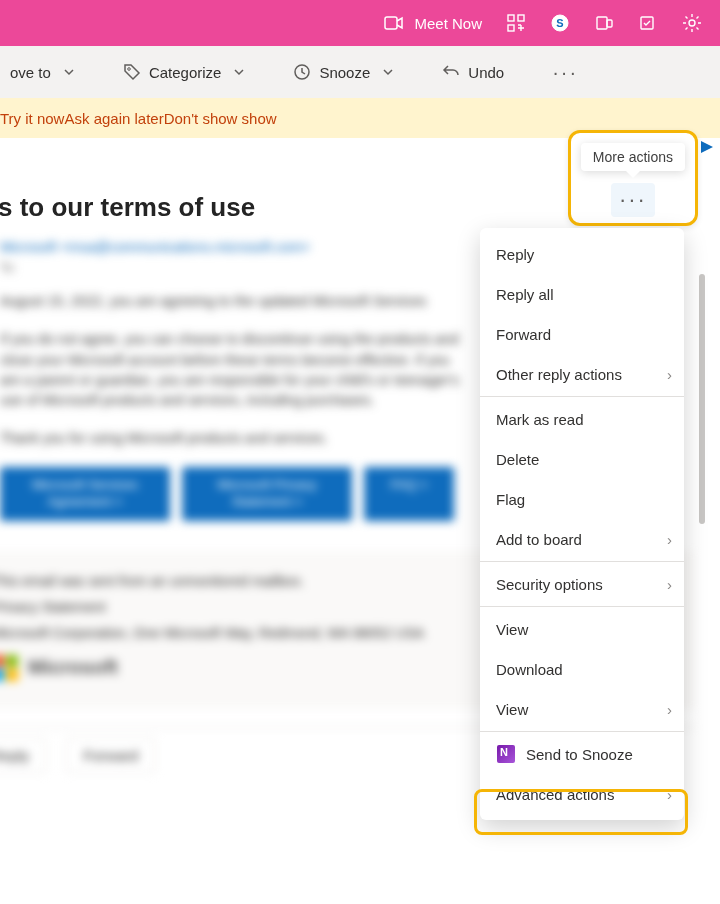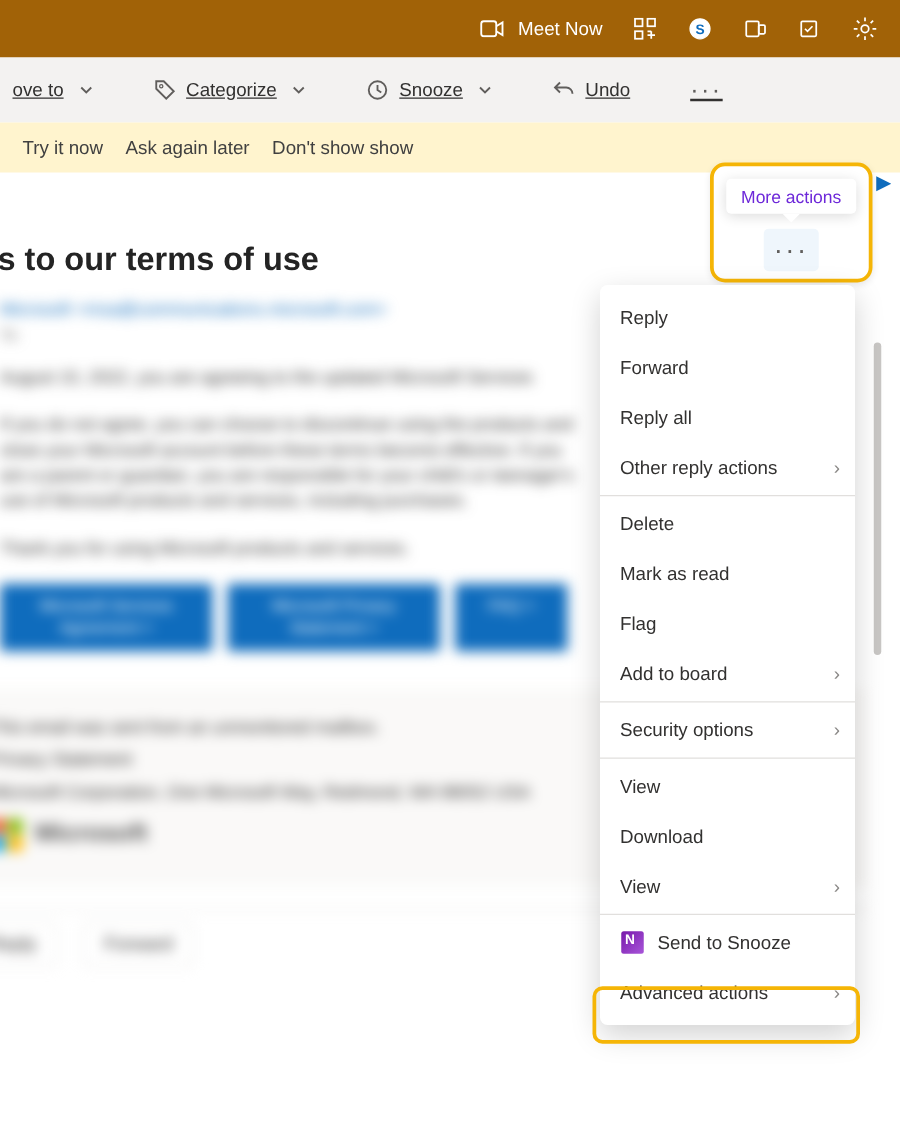--- a/index.html
+++ b/index.html
@@ -1,33 +1,33 @@
 <!DOCTYPE html>
 <html><head>
 <meta charset="utf-8">
 <style>
   * { box-sizing: border-box; font-family: "Segoe UI", -apple-system, sans-serif; }
   body { margin:0; width:720px; height:904px; overflow:hidden; background:#fff; position:relative; }
 
   
-  .topbar { height:46px; background:#a16207; display:flex; align-items:center; justify-content:flex-end; padding-right:18px; gap:24px; color:#fff; }
+  .topbar { height:46px; background:#ec4899; display:flex; align-items:center; justify-content:flex-end; padding-right:18px; gap:24px; color:#fff; }
   .meet-now { display:flex; align-items:center; gap:10px; font-size:15px; }
   .topicon { width:20px; height:20px; display:flex; align-items:center; justify-content:center; }
   .topicon svg { stroke:#fff; fill:none; }
 
   
-  .toolbar { height:52px; background:#f3f2f1; display:flex; gap:28px; padding-left:0; color:#323130; font-size:15px;text-decoration:underline; }
+  .toolbar { height:52px; background:#f3f2f1; display:flex; gap:28px; padding-left:0; color:#323130; font-size:15px; }
   .tb-item { display:flex; align-items:center; gap:8px; padding:6px 10px; cursor:pointer; }
   .tb-item svg { stroke:#605e5c; fill:none; }
   .chev-down { margin-left:4px; }
 
   
   .banner { height:40px; background:#fff4ce; display:flex; align-items:center; padding-left:0; font-size:15px; color:#323130; }
   .banner .bmsg { white-space:nowrap; }
-  .banner .blink { color:#404040; margin-left:18px; cursor:pointer; }
+  .banner .blink { color:#c2410c; cursor:pointer; }
 
   
   .msgpane { position:relative; padding:18px 26px 0 0;margin-top:36px; }
   .subject { font-size:26px; font-weight:600; color:#242424; margin:0 0 16px -2px; }
   .blur { filter:blur(5px); user-select:none; }
   .sender { color:#0f6cbd; font-size:14px; margin-bottom:6px; }
   .tostr { color:#666; font-size:12px; margin-bottom:16px; }
   .para { color:#323130; font-size:14px; line-height:1.45; margin:0 0 18px 0; max-width:460px; }
   .btn-row { display:flex; gap:12px; margin:8px 0 30px 0; }
   .blue-btn { background:#0f6cbd; color:#fff; font-size:13px; text-align:center; padding:10px 16px; width:170px; border-radius:2px; line-height:1.3; }
@@ -38,21 +38,21 @@
   .ms-logo .sq span:nth-child(1){background:#f25022}
   .ms-logo .sq span:nth-child(2){background:#7fba00}
   .ms-logo .sq span:nth-child(3){background:#00a4ef}
   .ms-logo .sq span:nth-child(4){background:#ffb900}
 
   .action-bar { display:flex; gap:20px; margin-top:18px; padding:10px 0 0 0; border-top:1px solid #e1dfdd; margin-left:-26px; }
   .action-pill { display:flex; align-items:center; gap:6px; font-size:15px; color:#323130; padding:8px 16px; border:1px solid #e1dfdd; border-radius:4px; }
 
   
   .more-actions-hl { position:absolute; top:130px; right:22px; border:3px solid #f5b506; border-radius:12px; padding:10px 10px 6px 10px; background:#fff; box-shadow:0 2px 6px rgba(0,0,0,.09); }
-  .ma-tooltip { background:#fff; border-radius:4px; padding:6px 12px; font-size:14px; color:#6d28d9; box-shadow:0 2px 10px rgba(0,0,0,.14); position:relative; margin-bottom:12px; white-space:nowrap; }
+  .ma-tooltip { background:#fff; border-radius:4px; padding:6px 12px; font-size:14px; color:#404040; box-shadow:0 2px 10px rgba(0,0,0,.14); position:relative; margin-bottom:12px; white-space:nowrap; }
   .ma-tooltip:after { content:""; position:absolute; top:100%; left:50%; margin-left:-7px; border:7px solid transparent; border-top-color:#fff; }
   .ma-btn { width:44px; height:34px; background:#eff6fc; border-radius:4px; margin:0 auto; display:flex; align-items:center; justify-content:center; font-size:22px; color:#605e5c; letter-spacing:2px; }
 
   
   .menu { position:absolute; top:228px; right:36px; width:204px; background:#fff; border-radius:6px; box-shadow:0 8px 24px rgba(0,0,0,.18); padding:6px 0;text-align:right; }
   .menu-item { height:40px; display:flex; align-items:center; padding:0 16px; font-size:15px; color:#323130; cursor:pointer; position:relative; }
   .menu-item.hover { background:#f3f2f1; }
   .menu-sep { height:1px; background:#e1dfdd; margin:2px 0; }
   .menu-sub .sub-chev { position:absolute; right:12px; color:#8a8886; }
   .menu-icon { width:20px; height:20px; margin-right:10px; display:flex; align-items:center; justify-content:center; }
@@ -219,35 +219,35 @@
 <div class="more-actions-hl">
   <div class="ma-tooltip">More actions</div>
   <div class="ma-btn">···</div>
 </div>
 
 <div class="menu">
   <div class="menu-item">
       <span>Reply</span>
     </div>
   <div class="menu-item">
+      <span>Reply all</span>
+    </div>
+  <div class="menu-item">
       <span>Forward</span>
     </div>
-  <div class="menu-item">
-      <span>Reply all</span>
-    </div>
   <div class="menu-item menu-sub">
       <span>Other reply actions</span>
       <span class="sub-chev">›</span>
     </div>
   <div class="menu-sep"></div>
   <div class="menu-item">
+      <span>Mark as read</span>
+    </div>
+  <div class="menu-item">
       <span>Delete</span>
-    </div>
-  <div class="menu-item">
-      <span>Mark as read</span>
     </div>
   <div class="menu-item">
       <span>Flag</span>
     </div>
   <div class="menu-item menu-sub">
       <span>Add to board</span>
       <span class="sub-chev">›</span>
     </div>
   <div class="menu-sep"></div>
   <div class="menu-item menu-sub">

